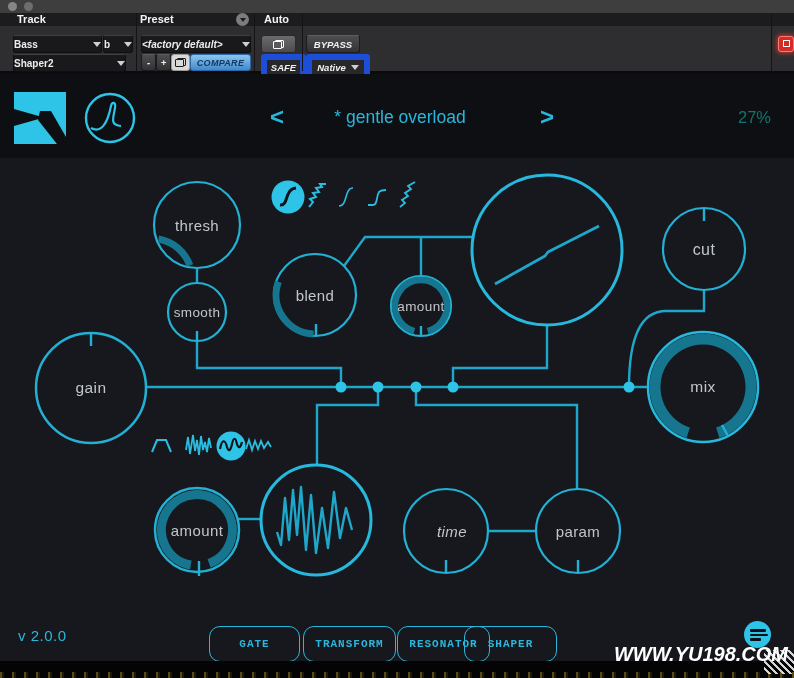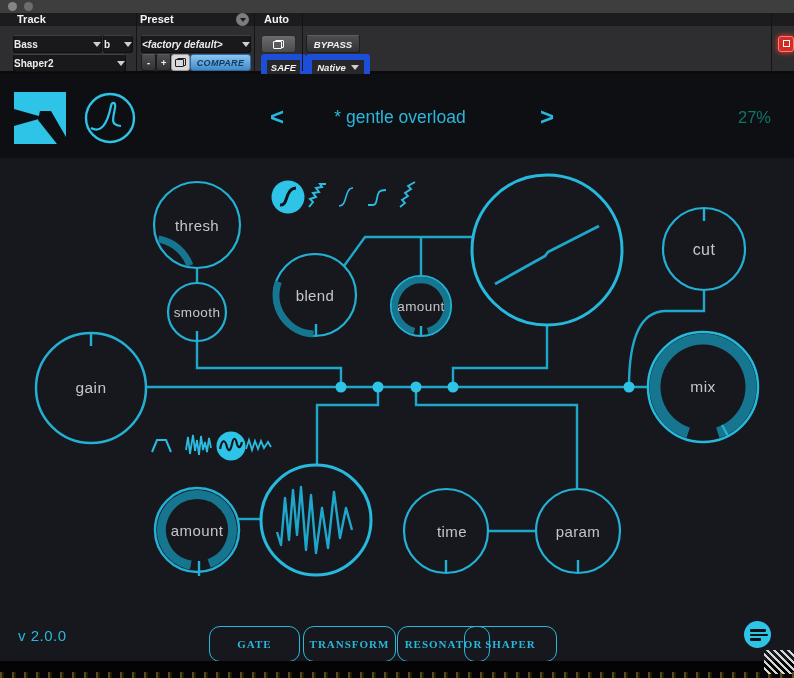--- a/index.html
+++ b/index.html
@@ -24,21 +24,21 @@
   .copyicon i{position:absolute;display:block;width:7px;height:6px;border:1.4px solid #fff;border-radius:1px;background:transparent;}
   .copyicon i:nth-child(1){right:0;top:0;}
   .copyicon i:nth-child(2){left:0;bottom:0;background:inherit;}
   .copyicon.darkglyph i{border-color:#1e1e1e;}
   
   #pluginheader{left:0;top:74px;width:794px;height:84px;background:#0d0f13;}
   .cyantext{color:#2ab7dc;}
   .navarrow{font-size:24px;font-weight:bold;text-align:center;line-height:30px;}
   
   .modtab{top:626px;height:36px;border:1.5px solid #2ab7dc;border-radius:11px;background:transparent;
-      color:#2ab7dc;font-family:Liberation Serif, serif;font-size:11px;font-weight:bold;letter-spacing:1px;
+      color:#2ab7dc;font-family:Liberation Mono, monospace;font-size:11px;font-weight:bold;letter-spacing:1px;
       display:flex;align-items:center;justify-content:center;box-sizing:border-box;}
   .knoblabel{color:#c2c6ca;text-align:center;letter-spacing:.4px;pointer-events:none;}
   #bottomstrip{left:0;top:661px;width:794px;height:17px;background:#040404;}
   #bottomticks{left:0;top:672px;width:794px;height:6px;opacity:.8;
       background:repeating-linear-gradient(90deg,#6e5d1e 0 2px,#241f0a 2px 4px,transparent 4px 12px);}
   #watermark{left:520px;top:643px;width:268px;text-align:right;font-size:20px;font-weight:bold;
       font-style:italic;color:#fff;letter-spacing:0;}
   #hatch{left:764px;top:650px;width:30px;height:24px;opacity:.9;
       background:repeating-linear-gradient(45deg,transparent 0 3px,#eaeaea 3px 5px);}
   #menu-btn{left:744px;top:621px;width:27px;height:27px;border-radius:50%;background:#2dc4e8;}
@@ -241,31 +241,32 @@
   </svg>
 
   <span class="abs knoblabel" style="left:157px;top:217px;width:80px;font-size:15px;">thresh</span>
   <span class="abs knoblabel" style="left:157px;top:305px;width:80px;font-size:13.5px;">smooth</span>
   <span class="abs knoblabel" style="left:275px;top:287px;width:80px;font-size:15px;">blend</span>
   <span class="abs knoblabel" style="left:381px;top:299px;width:80px;font-size:13.5px;">amount</span>
   <span class="abs knoblabel" style="left:664px;top:241px;width:80px;font-size:16px;">cut</span>
   <span class="abs knoblabel" style="left:51px;top:379px;width:80px;font-size:15.5px;">gain</span>
   <span class="abs knoblabel" style="left:663px;top:378px;width:80px;font-size:15.5px;">mix</span>
   <span class="abs knoblabel" style="left:157px;top:522px;width:80px;font-size:15px;">amount</span>
-  <span class="abs knoblabel" style="left:406px;top:523px;width:92px;font-size:15px;">time</span>
+  <span class="abs knoblabel" style="left:406px;top:523px;width:92px;font-size:15px;font-style:italic;">time</span>
   <span class="abs knoblabel" style="left:538px;top:523px;width:80px;font-size:15px;">param</span>
 
   <span class="abs cyantext" style="left:18px;top:627px;font-size:15px;letter-spacing:.5px;">v 2.0.0</span>
   <button class="abs modtab" style="left:209px;width:91px;">GATE</button>
   <button class="abs modtab" style="left:303px;width:93px;">TRANSFORM</button>
   <button class="abs modtab" style="left:397px;width:93px;">RESONATOR</button>
   <button class="abs modtab" style="left:464px;width:93px;">SHAPER</button>
   <div class="abs" id="menu-btn">
     <span>
       <b style="top:8px;width:16px;"></b><b style="top:12.5px;width:18px;"></b><b style="top:17px;width:11px;"></b>
     </span>
   </div>
 
   <div class="abs" id="bottomstrip"></div>
   <div class="abs" id="bottomticks"></div>
   <div class="abs" id="hatch"></div>
+  <div class="abs" id="watermark">WWW.YU198.COM</div>
 
 </div>
 
 </body></html>

